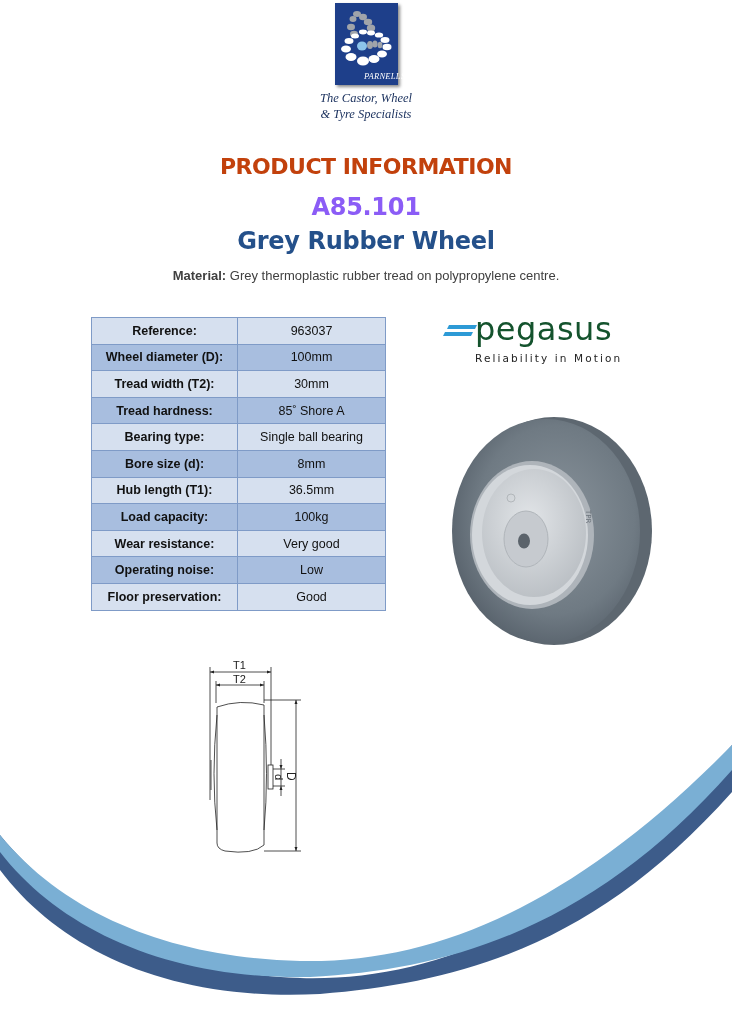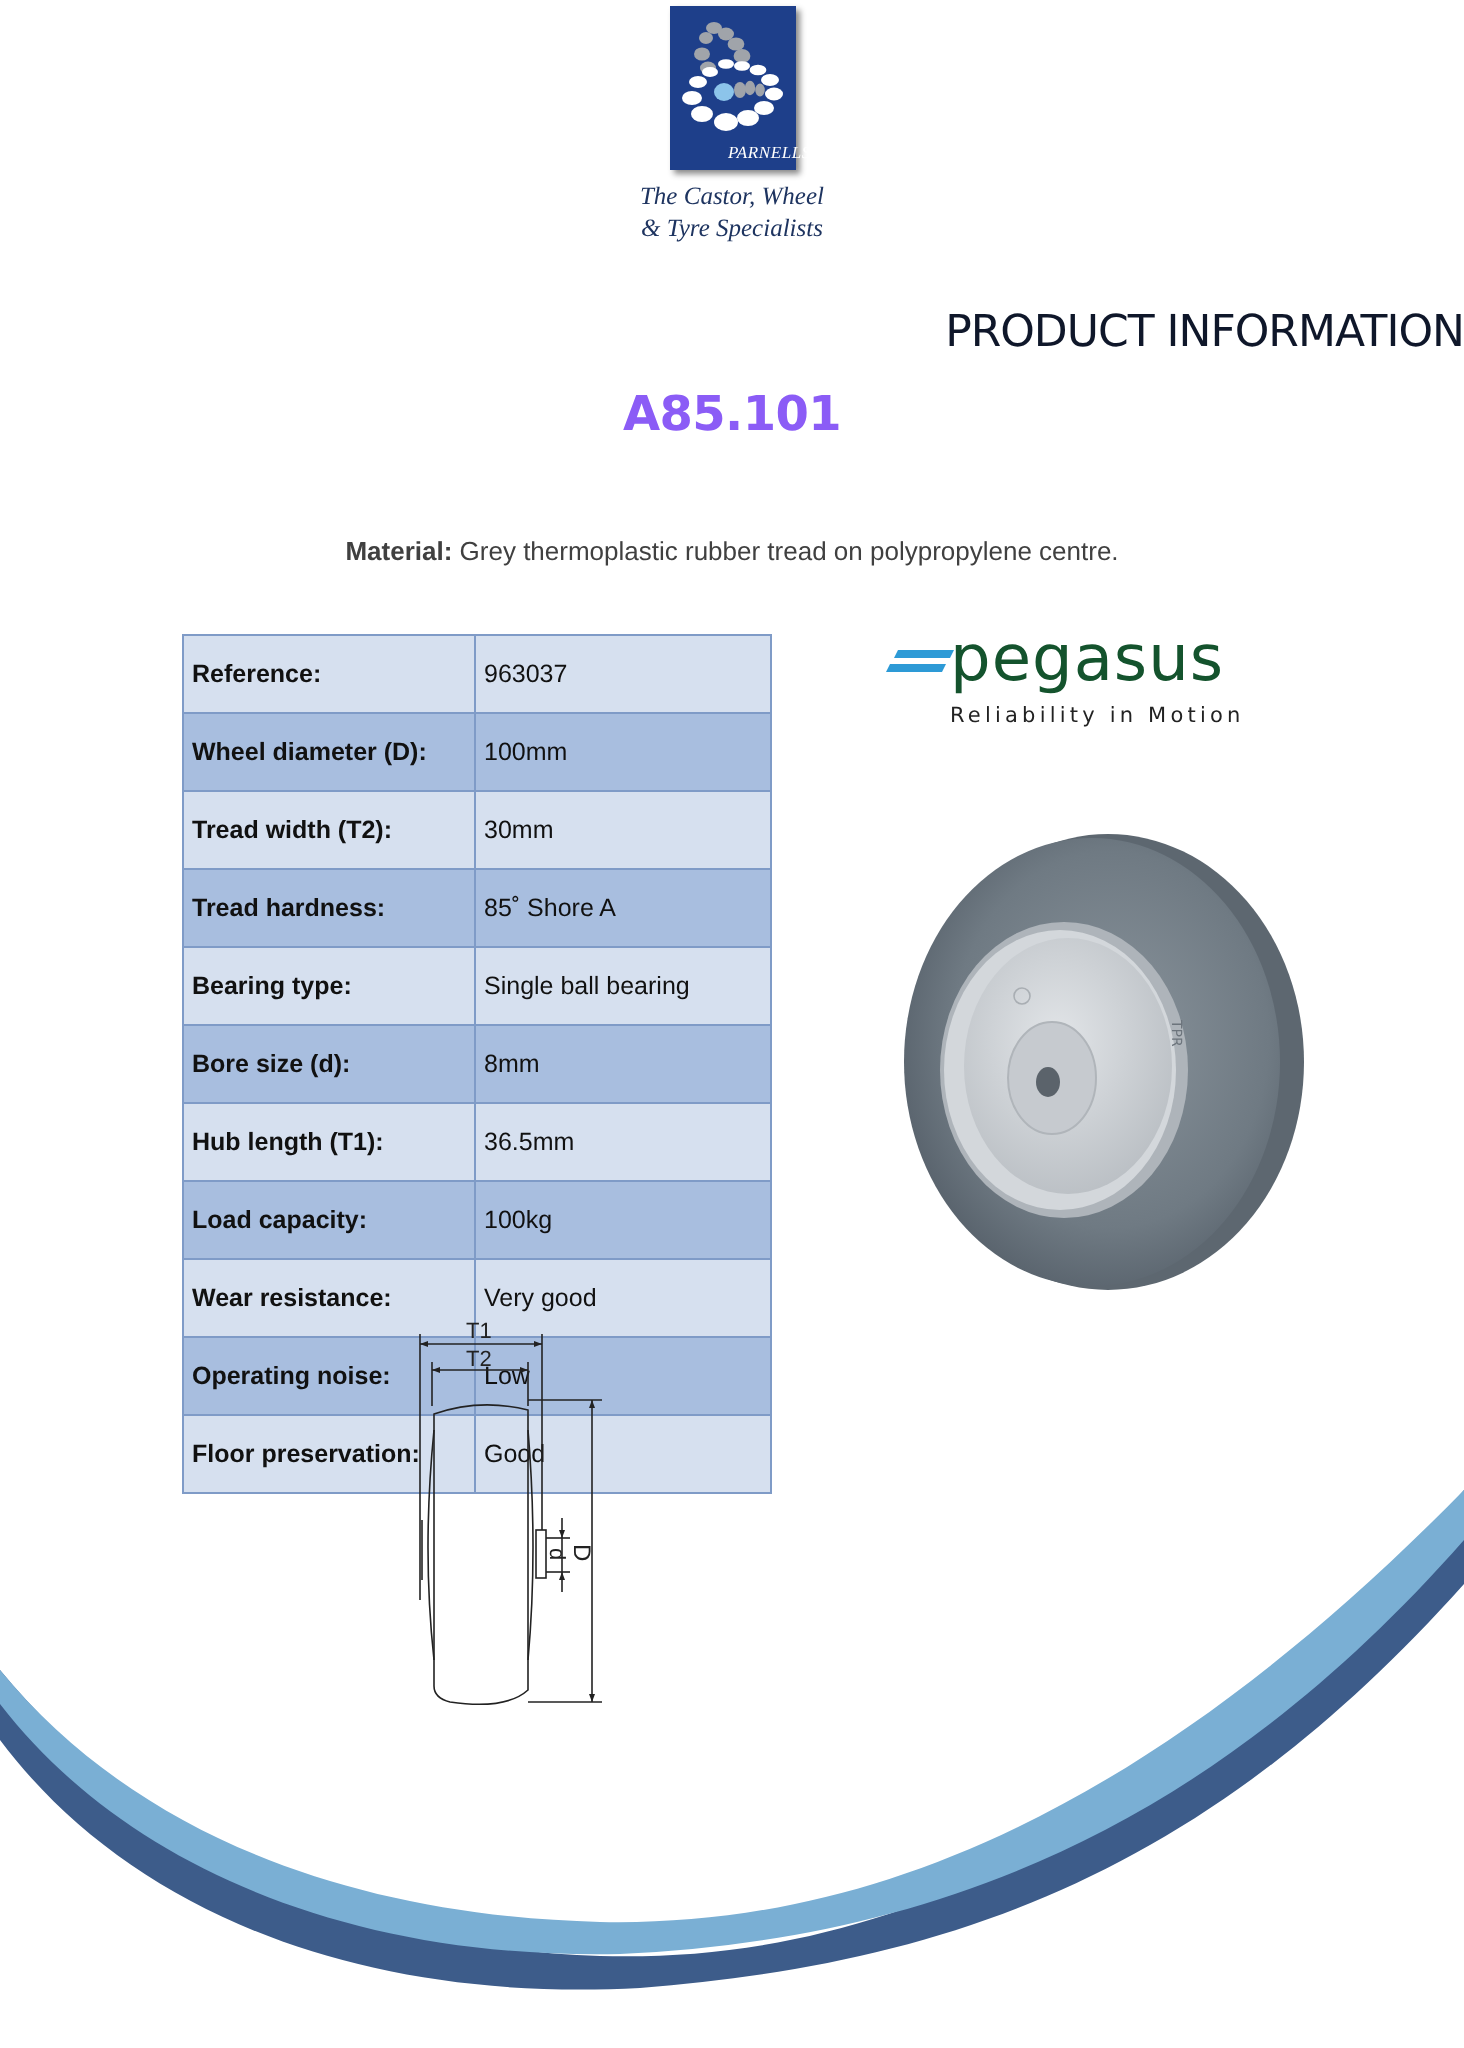--- a/index.html
+++ b/index.html
@@ -19,34 +19,34 @@
     font-size: 8.5px; color: #ffffff; letter-spacing: 0.3px; padding-left: 29px;
   }
   .tagline {
     position: absolute; left: 0; top: 90px; width: 100%;
     font-family: "Liberation Serif", "DejaVu Serif", serif; font-style: italic;
     font-size: 12.5px; line-height: 16px; color: #1e3460;
   }
 
   
   .title-block { position: absolute; left: 0; top: 152px; width: 732px; text-align: center; }
-  .heading { font-family: "DejaVu Sans", sans-serif; font-weight: normal; font-size: 22px; color: #0f172a; letter-spacing: -0.5px; line-height: 30px; text-align: right; }
+  .heading { font-family: "DejaVu Sans", sans-serif; font-weight: bold; font-size: 22px; color: #c2410c; letter-spacing: -0.5px; line-height: 30px; }
   .product-code { font-family: "DejaVu Sans", sans-serif; font-weight: bold; font-size: 24px; color: #8b5cf6; line-height: 38px; margin-top: 6px; letter-spacing: -0.3px;}
   .product-name { font-family: "DejaVu Sans", sans-serif; font-weight: bold; font-size: 24px; color: #24508a; line-height: 30px; letter-spacing: -0.3px;}
   .material { position: absolute; left: 0; top: 268px; width: 732px; text-align: center; font-size: 13px; color: #404040; }
   .material b { font-weight: bold; }
 
   
   .spec-table {
     position: absolute; left: 91px; top: 317px; width: 295px;
     border-collapse: collapse; font-size: 12.5px;
   }
   .spec-table td {
-    height: 26.6px; text-align: left; vertical-align: middle;
-    border: 1px solid #7f9bc7; padding: 12px 4px;
+    height: 26.6px; text-align: center; vertical-align: middle;
+    border: 1px solid #7f9bc7; padding: 0 4px;
   }
   .spec-table td.lbl { width: 146px; font-weight: bold; }
   .spec-table tr:nth-child(odd) td { background: #d6e0ef; }
   .spec-table tr:nth-child(even) td { background: #a8bedf; }
 
   
   .pegasus { position: absolute; left: 443px; top: 310px; width: 190px; height: 60px; }
   .pegasus-word { position: absolute; left: 32px; top: 0; font-family: "DejaVu Sans", sans-serif; font-size: 32px; color: #14532d; letter-spacing: 0.5px; line-height: 38px; }
   .pegasus-slogan { position: absolute; left: 32px; top: 42px; font-family: "DejaVu Sans", sans-serif; font-size: 10.5px; letter-spacing: 2.1px; color: #222; white-space: nowrap; }
   .pegasus-dash { position: absolute; left: 0; top: 15px; }
@@ -97,20 +97,21 @@
   </div>
   <div class="tagline">
     <div>The Castor, Wheel</div>
     <div>&amp; Tyre Specialists</div>
   </div>
 </div>
 
 <div class="title-block">
   <div class="heading">PRODUCT INFORMATION</div>
   <div class="product-code">A85.101</div>
+  <div class="product-name">Grey Rubber Wheel</div>
 </div>
 <div class="material">
   <b>Material:</b><span> Grey thermoplastic rubber tread on polypropylene centre.</span>
 </div>
 
 <table class="spec-table">
   <tbody>
     <tr>
         <td class="lbl">Reference:</td>
         <td>963037</td>

